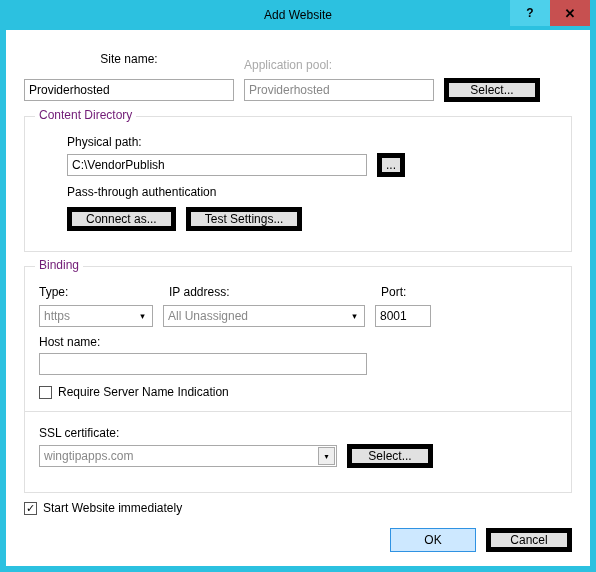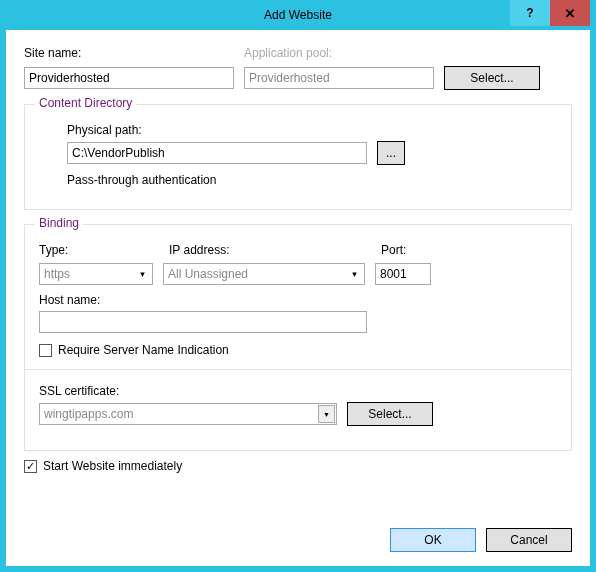--- a/index.html
+++ b/index.html
@@ -55,21 +55,21 @@
     background: #fff;
     padding: 1px 4px;
     font-size: 12px;
     font-family: inherit;
   }
   input[readonly], .disabled-input { color: #888; background: #fff; }
 
   .btn {
     height: 24px;
     background: #e1e1e1;
-    border: 1px solid #000000;
+    border: 5px solid #000000;
     padding: 0 14px;
     font-size: 12px;
     font-family: inherit;
     cursor: default;
     min-width: 86px;
     text-align: center;
     display: inline-flex; align-items: center; justify-content: center;
   }
   .btn-small { min-width: 26px; padding: 0; width: 28px; }
   .btn-primary {
@@ -134,38 +134,42 @@
     <span class="title">Add Website</span>
     <div class="btns">
       <div class="title-btn help-btn">?</div>
       <div class="title-btn close-btn">✕</div>
     </div>
   </div>
 
   <div class="body">
 
     <div class="row">
-      <div style="width:210px;" class="lbl">Site name:</div>
-      <div style="width:190px;" class="disabled-lbl">Application pool:</div>
+      <div style="width:210px;text-align:center;" class="lbl">Site name:</div>
+      <div style="width:190px;margin-top:12px;" class="disabled-lbl">Application pool:</div>
     </div>
     <div class="row">
       <input type="text" class="field" style="width: 210px;" value="Providerhosted">
       <input type="text" class="field disabled-input" style="width: 190px;" readonly="" value="Providerhosted">
       <button class="btn" style="min-width:96px;">Select...</button>
     </div>
 
     <div class="group">
       <span class="legend">Content Directory</span>
       <div class="subpad">
         <div class="lbl" style="margin-bottom:4px;">Physical path:</div>
         <div class="row">
           <input type="text" class="field" style="width: 300px;" value="C:\VendorPublish">
           <button class="btn btn-small">...</button>
         </div>
         <div class="lbl" style="margin:8px 0 8px 0;">Pass-through authentication</div>
+        <div class="row">
+          <button class="btn" style="min-width:100px;">Connect as...</button>
+          <button class="btn" style="min-width:110px;">Test Settings...</button>
+        </div>
       </div>
     </div>
 
     <div class="group" style="padding-bottom:18px;">
       <span class="legend">Binding</span>
 
       <div class="row">
         <div style="width:120px;" class="lbl">Type:</div>
         <div style="width:202px;" class="lbl">IP address:</div>
         <div style="width:60px;" class="lbl">Port:</div>

